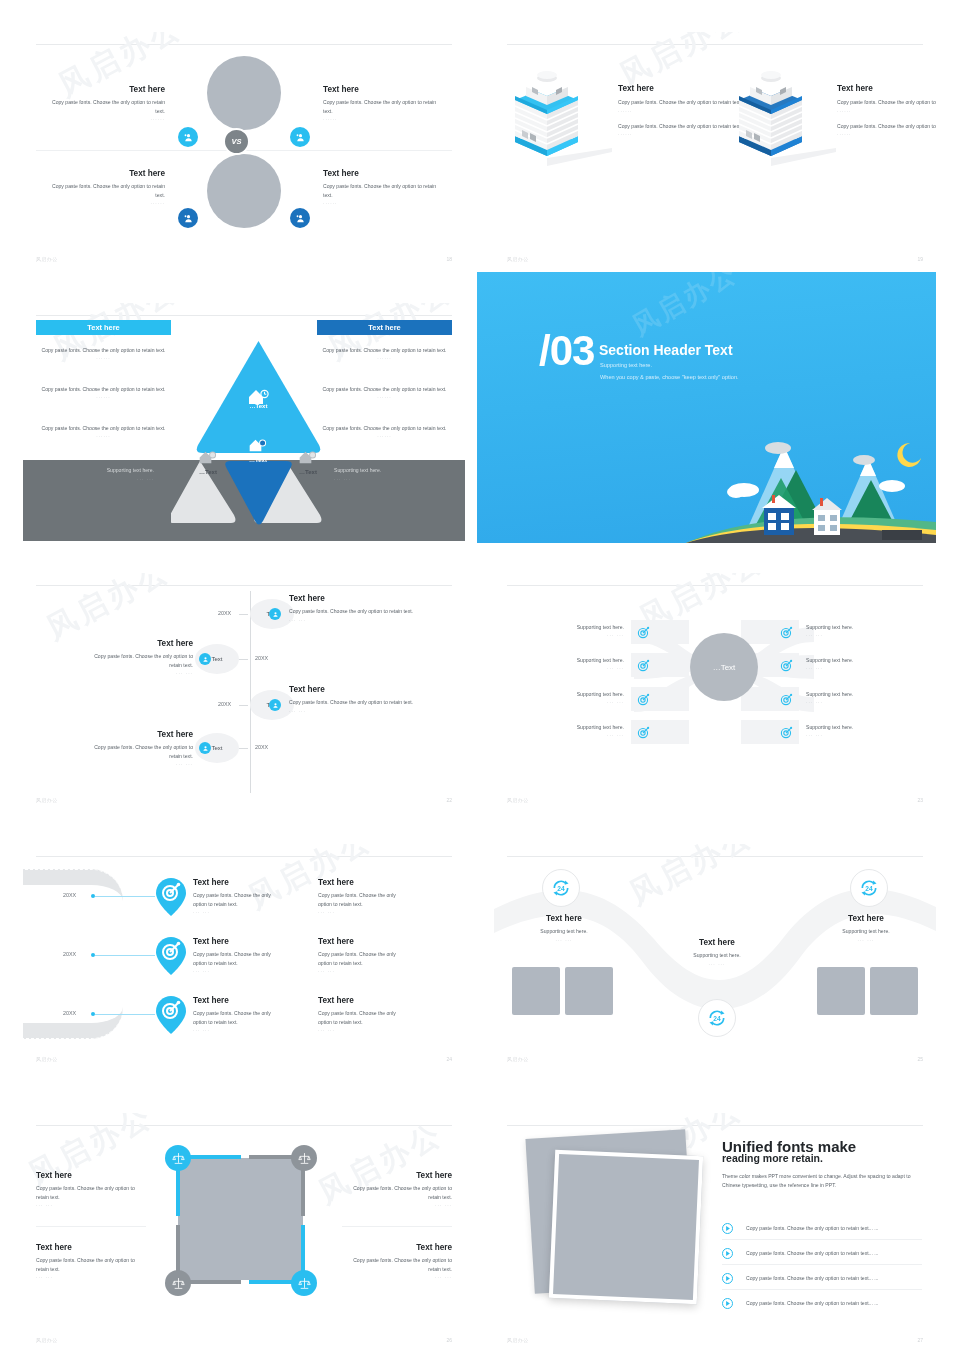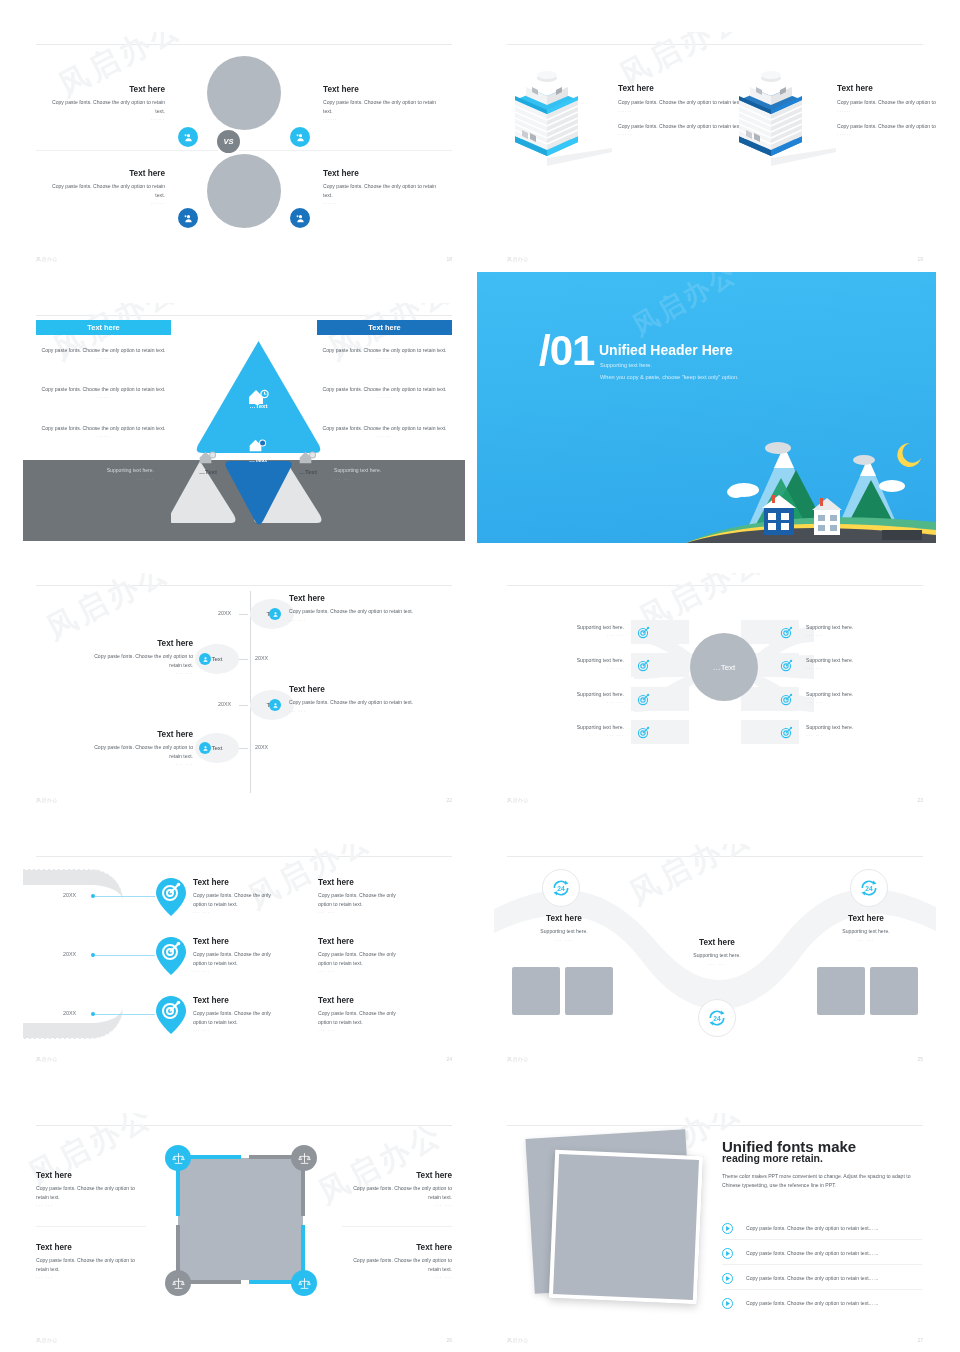--- a/index.html
+++ b/index.html
@@ -110,21 +110,21 @@
 
 <div class="sheet">
 
   <div class="slide s1">
     <div class="toprule"></div>
     <div class="wm" style="left:30px;top:4px;">风启办公</div>
     <div class="vs-divider"></div>
 
     <div class="bigcirc" style="left:184px;top:24px;width:74px;height:74px;"></div>
     <div class="bigcirc" style="left:184px;top:122px;width:74px;height:74px;"></div>
-    <div class="vs-badge" style="left:192px;top:96px;">VS</div>
+    <div class="vs-badge" style="left:200px;top:96px;">VS</div>
 
     <div class="txt-r" style="left:20px;top:53px;width:122px;">
       <h3 class="t">Text here</h3>
       <p class="b" style="margin-top:3px;">Copy paste fonts. Choose the only option to retain text.</p>
       <p class="dots">......</p>
     </div>
     <div class="iconc" style="left:155px;top:95px;width:20px;height:20px;background:#29bef0;">
       <svg width="11" height="11" viewBox="0 0 24 24" fill="#fff">
           <circle cx="12" cy="8" r="3.4"></circle>
           <path d="M5 20c0-4 3.2-6.4 7-6.4S19 16 19 20z"></path>
@@ -401,22 +401,22 @@
         <polygon points="126,92 141,80 156,92" fill="#e8eaec"></polygon>
         <rect x="132" y="97" width="7" height="6" fill="#9fb7c9"></rect>
         <rect x="144" y="97" width="7" height="6" fill="#9fb7c9"></rect>
         <rect x="132" y="107" width="7" height="6" fill="#9fb7c9"></rect>
         <rect x="144" y="107" width="7" height="6" fill="#9fb7c9"></rect>
         <rect x="134" y="80" width="3" height="8" fill="#e2533a"></rect>
       </g>
       <rect x="196" y="112" width="40" height="10" fill="#3a3f45"></rect>
     </svg>
 
-    <div class="sec-num">/01</div>
-    <div class="sec-ttl">Unified Header Here</div>
+    <div class="sec-num">/03</div>
+    <div class="sec-ttl">Section Header Text</div>
     <div class="sec-s1">Supporting text here.</div>
     <div class="sec-s2">When you copy &amp; paste, choose "keep text only" option.</div>
   </div>
 
   <div class="slide s5">
     <div class="toprule"></div>
     <div class="wm" style="left:18px;top:6px;">风启办公</div>
     <div class="tl-line"></div>
 
     <div class="yr" style="left:195px;top:37px;">20XX</div>

